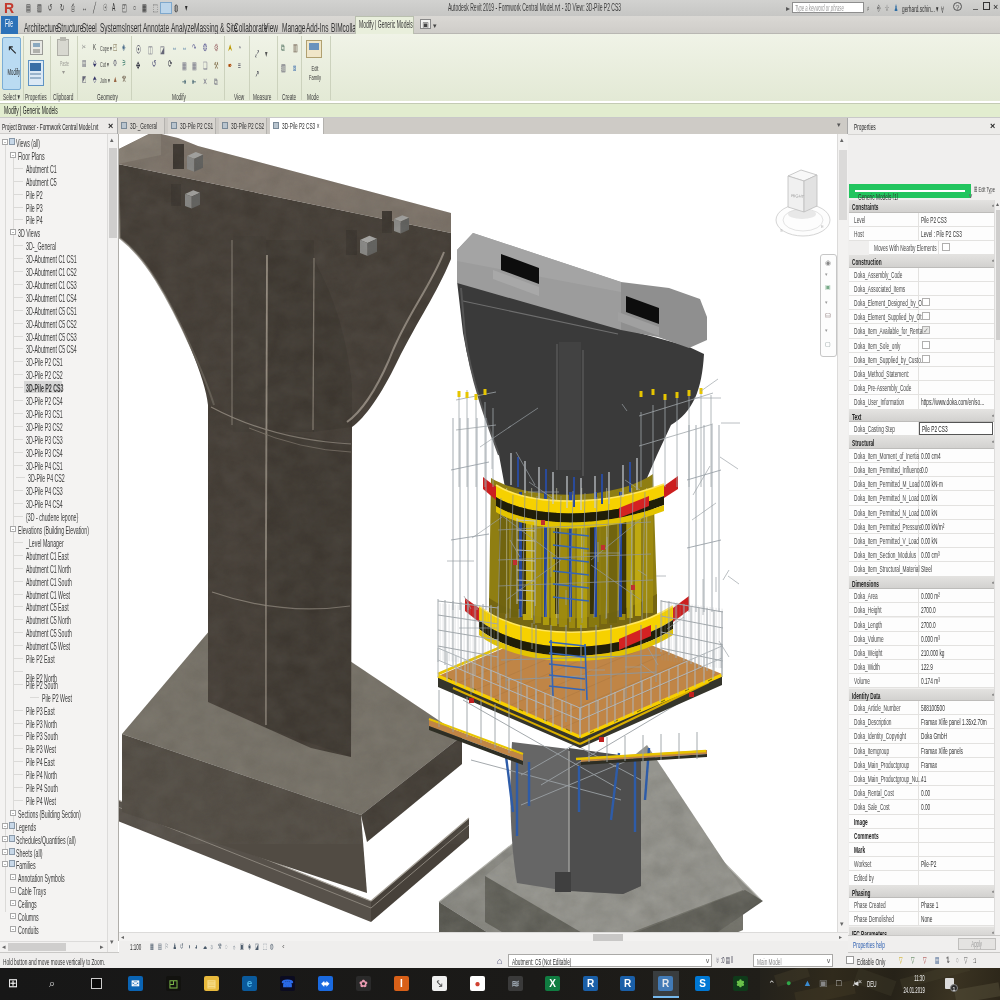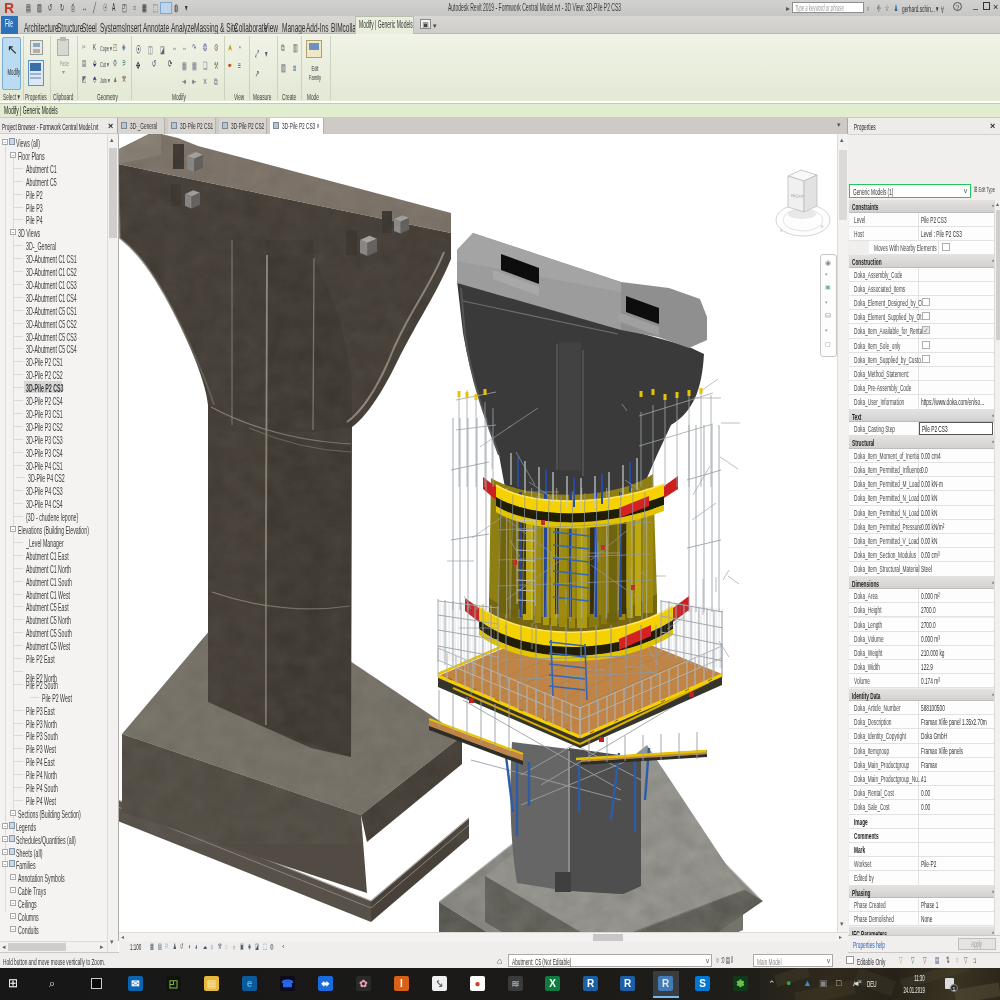--- a/index.html
+++ b/index.html
@@ -457,21 +457,21 @@
       <div class="abs" style="left:3px;top:4px;width:6px;height:7px;background:#b8c4ce;border:1px solid #7a8a98;"></div>
       <div class="abs" style="left:12px;top:2px;"><span class="t">3D-Pile P2 CS3<span style="margin-left:3px;">×</span></span></div>
     </div>
     <div class="abs" style="left:719px;top:3px;font-size:7px;color:#555;">▾</div>
   </div>
 <div id="props" class="abs">
     <div class="abs" style="left:0;top:0;width:152px;height:17px;background:#edecea;border-bottom:1px solid #d5d4d2;">
       <div class="abs" style="left:6px;top:3px;font-size:9.5px;color:#222;"><span class="t">Properties</span></div>
       <div class="abs" style="left:142px;top:3px;font-size:9px;font-weight:bold;color:#222;">×</div>
     </div>
-    <div class="abs" style="left:1px;top:66px;width:122px;height:14px;background:#fff;border:1px solid #22c55e;">
+    <div class="abs" style="left:1px;top:66px;width:122px;height:14px;background:#fff;border:6px solid #22c55e;">
       <div class="abs" style="left:3px;top:1px;font-size:9.5px;color:#333;"><span class="t">Generic Models (1)</span></div>
       <div class="abs" style="left:113px;top:2px;font-size:7px;color:#666;">∨</div>
     </div>
     <div class="abs" style="left:126px;top:67px;font-size:8px;color:#444;"><span class="t">⊞ Edit Type</span></div>
     <div class="phdr" style="top:82.0px;height:12.5px;">
       <div class="plab" style="left:3px;top:1px;color:#222;"><span class="t">Constraints</span></div>
       <div class="abs" style="left:143px;top:2px;font-size:6px;color:#555;">«</div>
     </div>
     <div class="prow" style="top:94.5px;height:14.2px;">
       <div class="abs" style="left:69px;top:0;width:1px;height:14.2px;background:#e3e2e0;"></div>

